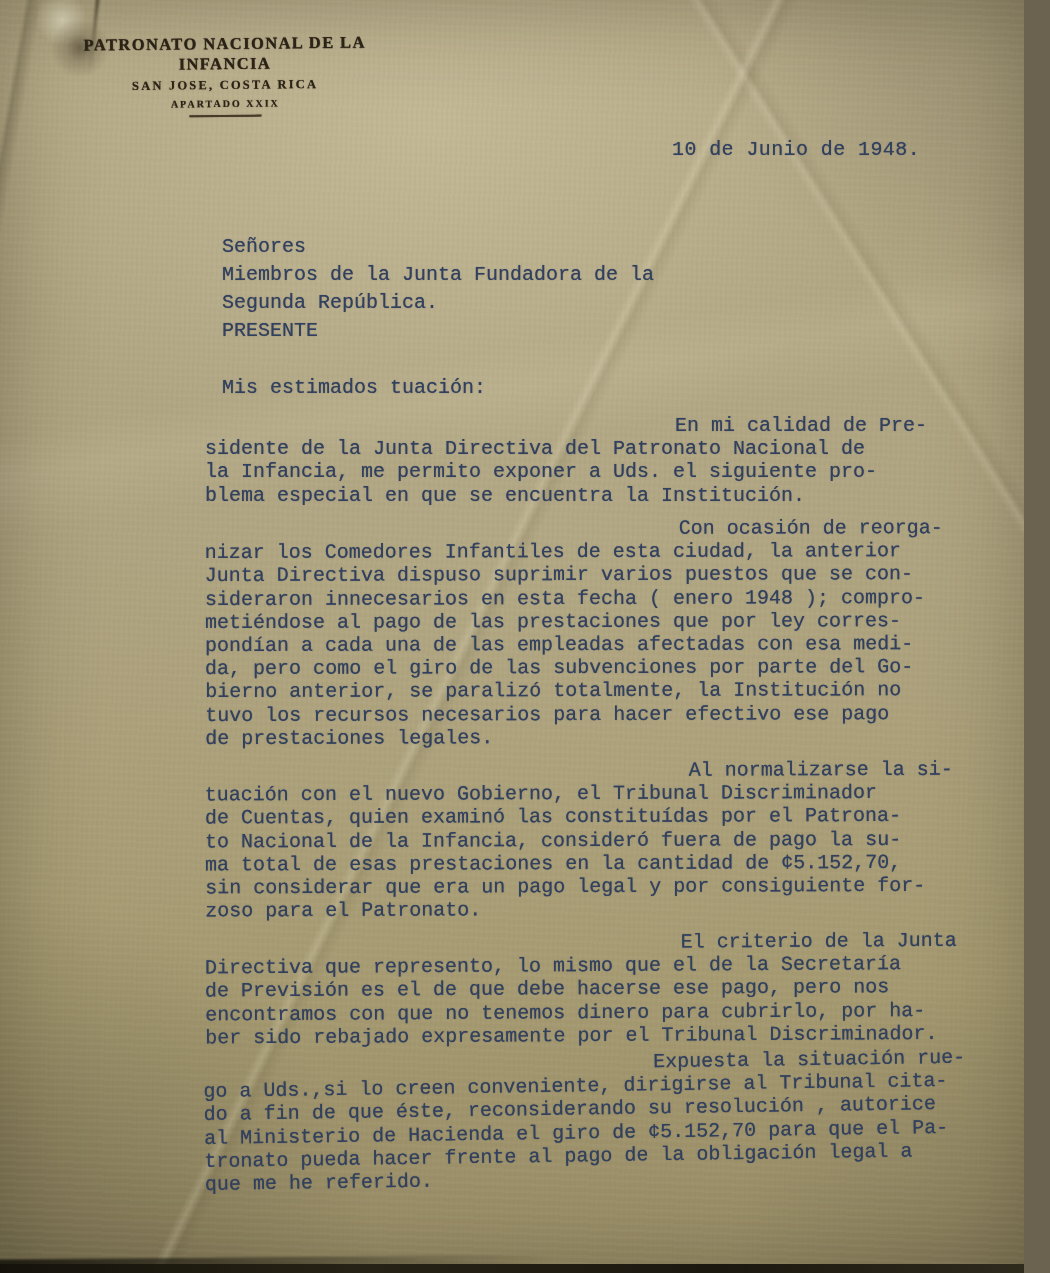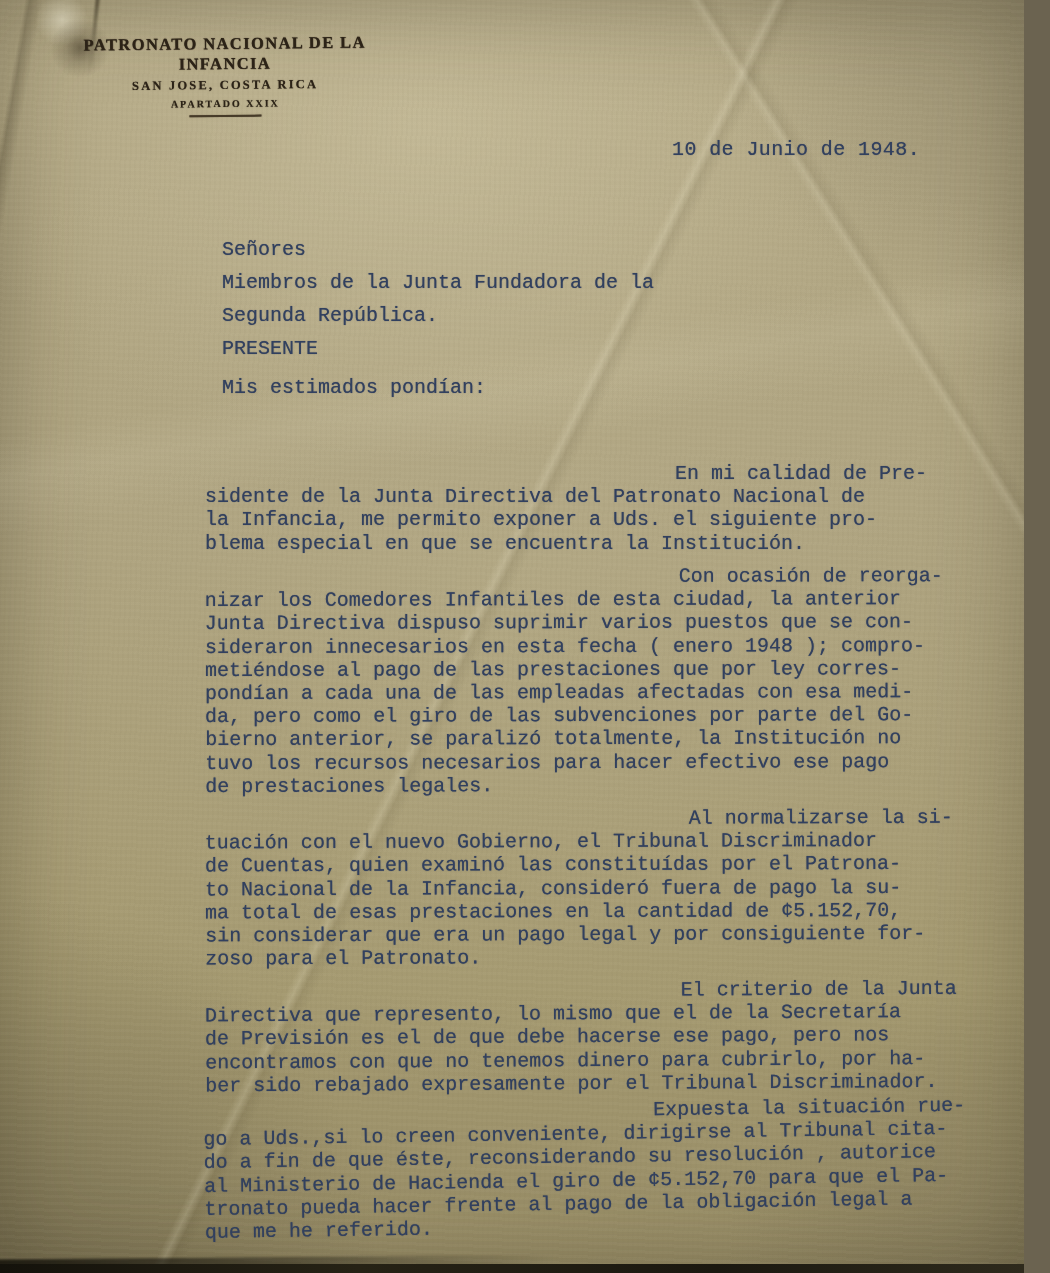--- a/index.html
+++ b/index.html
@@ -57,25 +57,25 @@
   .lh1{font-size:16.5px;font-weight:bold;letter-spacing:1.4px;
        text-shadow:0 0 1px rgba(44,35,23,0.75), 0.5px 0.5px 0 rgba(44,35,23,0.4);}
   .lh2{font-size:12.5px;font-weight:bold;letter-spacing:2.2px;margin-top:4px;
        text-shadow:0 0 1px rgba(44,35,23,0.7);}
   .lh3{font-size:10px;font-weight:bold;letter-spacing:2px;margin-top:5px;
        text-shadow:0 0 1px rgba(44,35,23,0.7);}
   .lh-rule{width:72px;height:2px;background:#463a28;margin:6px auto 0;box-shadow:0 0 1px rgba(44,35,23,0.6);}
   
   .ink{color:#31405f;text-shadow:0 0 1px rgba(36,47,80,0.65);}
   .date-line{position:absolute;left:672px;top:138px;font-size:20px;letter-spacing:0.4px;}
-  .recipient{position:absolute;left:222px;top:233px;font-size:20px;line-height:33px;white-space:pre;}
+  .recipient{position:absolute;left:222px;top:233px;font-size:20px;line-height:28px;white-space:pre;}
   .salutation{position:absolute;left:222px;top:376px;font-size:20px;}
   .body-text{position:absolute;left:205px;top:414px;width:790px;font-size:20px;line-height:23.2px;}
   .para{white-space:pre;margin:0 0 10px 0;}
-  .p1{text-indent:470px;margin-top:48px;}
+  .p1{text-indent:470px;}
   .p2{text-indent:474px;transform:rotate(-0.15deg);}
   .p3{text-indent:484px;transform:rotate(-0.2deg);}
   .p4{text-indent:476px;transform:rotate(-0.35deg);}
   .p5{text-indent:450px;transform:rotate(-0.85deg);transform-origin:left bottom;}
 </style>
 </head>
 <body>
 
 <div class="page">
 
@@ -90,21 +90,21 @@
     <div class="lh-rule"></div>
   </div>
 
   <div class="date-line ink">10 de Junio de 1948.</div>
 
   <div class="recipient ink">Señores
 Miembros de la Junta Fundadora de la
 Segunda República.
 PRESENTE</div>
 
-  <div class="salutation ink">Mis estimados pondían:</div>
+  <div class="salutation ink">Mis estimados tuación:</div>
 
   <div class="body-text ink">
     <div class="para p1">En mi calidad de Pre-
 sidente de la Junta Directiva del Patronato Nacional de
 la Infancia, me permito exponer a Uds. el siguiente pro-
 blema especial en que se encuentra la Institución.</div>
     <div class="para p2">Con ocasión de reorga-
 nizar los Comedores Infantiles de esta ciudad, la anterior
 Junta Directiva dispuso suprimir varios puestos que se con-
 sideraron innecesarios en esta fecha ( enero 1948 ); compro-

